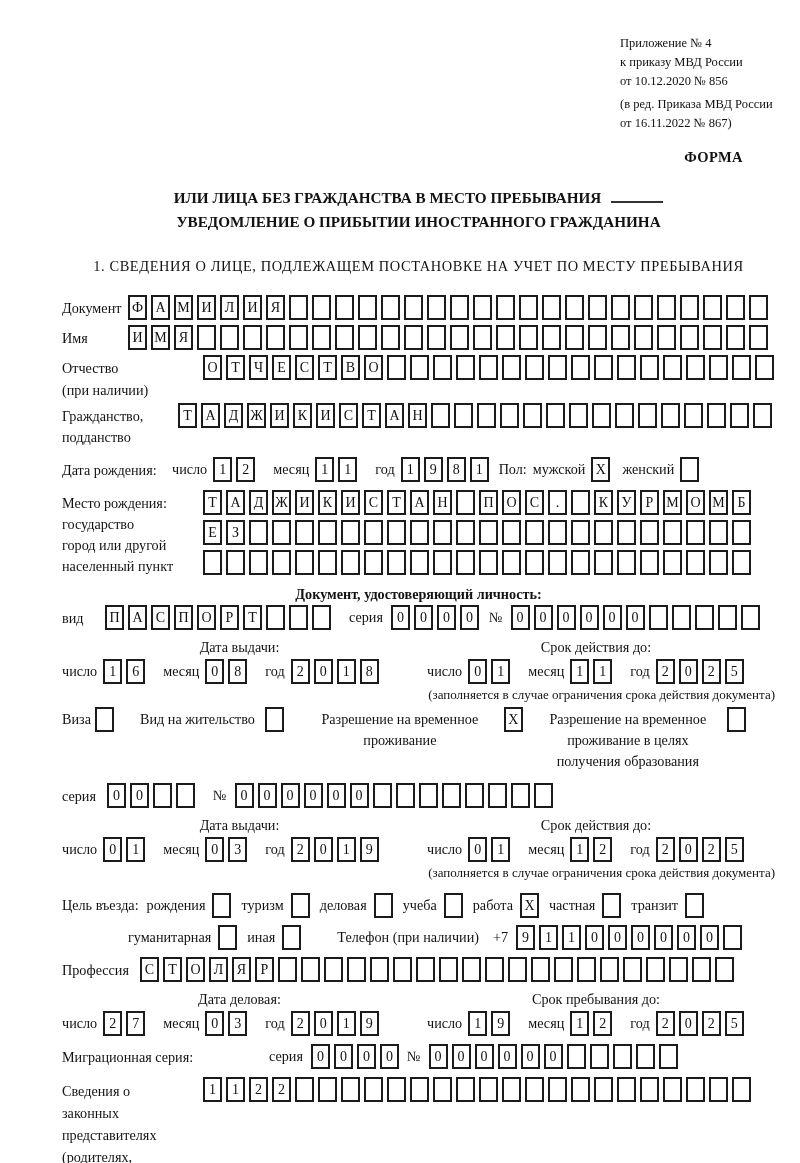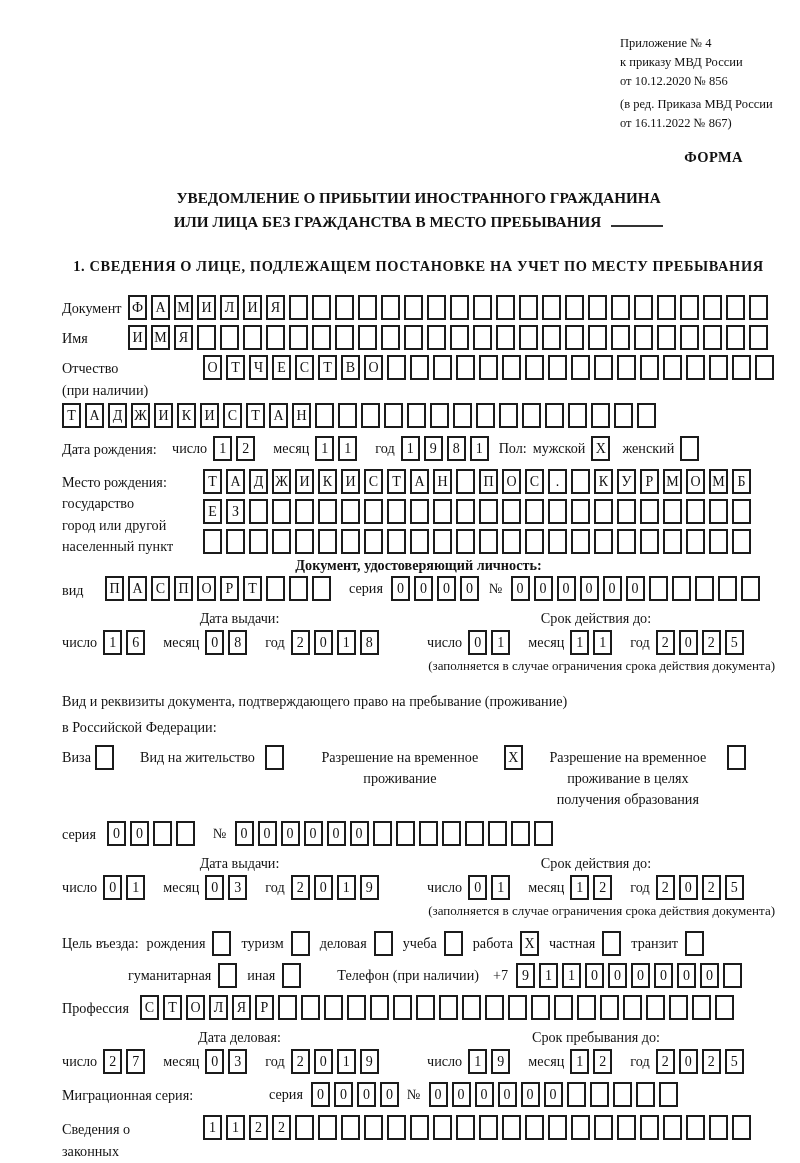--- a/index.html
+++ b/index.html
@@ -11,38 +11,38 @@
   .page{padding:34px 25px 0 62px;}
 
   
   .appendix{margin-left:558px;width:185px;font-size:12.5px;line-height:1.5;}
   .appendix .edition{margin-top:5px;}
   .forma{font-weight:bold;font-size:14.5px;text-align:right;padding-right:32px;margin-top:16px;letter-spacing:.4px;}
 
   
   .title{margin-top:20px;text-align:center;font-weight:bold;font-size:15.2px;line-height:1.6;}
   .tblank{display:inline-block;width:52px;border-bottom:2px solid #333;margin-left:10px;vertical-align:baseline;}
-  .sheading{margin-top:24px;font-weight:bold;font-size:14.4px;text-align:center;letter-spacing:.6px;white-space:nowrap;}
+  .sheading{margin-top:24px;font-weight:normal;font-size:14.4px;text-align:center;letter-spacing:.6px;white-space:nowrap;}
 
   
   .frow{display:flex;align-items:flex-start;margin-top:5px;font-size:14.2px;}
   .frow.inline{align-items:center;flex-wrap:nowrap;}
   .flabel{flex-shrink:0;padding-top:3px;line-height:1.5;}
   .w66{width:66px;} .w116{width:116px;} .w141{width:141px;} .w78{width:78px;} .w155{width:155px;} .w43{width:43px;}
   .boxes{white-space:nowrap;flex-shrink:0;}
   .cbox{
     display:inline-block;box-sizing:border-box;width:19px;height:25px;
     border:2px solid #1b1b1b;margin-right:4px;text-align:center;
     font-size:14px;line-height:21px;vertical-align:middle;background:#fff;
   }
   .check{margin-right:0;}
   .mb{margin-bottom:5px;}
 
   
-  .docheading{text-align:center;font-weight:bold;font-size:14.2px;}
+  .docheading{text-align:center;font-weight:bold;font-size:14.2px;margin-top:8px;}
 
   
   .dpair{display:flex;margin-top:9px;font-size:14.2px;}
   .dleft{width:355px;flex-shrink:0;}
   .dright{flex:1;}
   .dhead{text-align:center;margin-bottom:3px;}
   .dline{display:flex;align-items:center;white-space:nowrap;}
   .dline .lbl{margin-right:6px;}
   .dline .sp{margin-left:14px;}
   .dright .dline{padding-left:10px;}
@@ -76,42 +76,43 @@
 <div class="page">
 
   <div class="appendix">
     <div>Приложение № 4<br>к приказу МВД России<br>от 10.12.2020 № 856</div>
     <div class="edition">(в ред. Приказа МВД России<br>от 16.11.2022 № 867)</div>
   </div>
 
   <div class="forma">ФОРМА</div>
 
   <div class="title">
+    <div><span>ИЛИ ЛИЦА БЕЗ ГРАЖДАНСТВА В МЕСТО ПРЕБЫВАНИЯ</span><span class="tblank"></span></div>
     <div>УВЕДОМЛЕНИЕ О ПРИБЫТИИ ИНОСТРАННОГО ГРАЖДАНИНА</div>
-    <div><span>ИЛИ ЛИЦА БЕЗ ГРАЖДАНСТВА В МЕСТО ПРЕБЫВАНИЯ</span><span class="tblank"></span></div>
   </div>
 
   <div class="sheading">1. СВЕДЕНИЯ О ЛИЦЕ, ПОДЛЕЖАЩЕМ ПОСТАНОВКЕ НА УЧЕТ ПО МЕСТУ ПРЕБЫВАНИЯ</div>
 
   <div class="frow" style="margin-top:20px">
     <div class="flabel w66">Документ</div>
     <div class="boxes"><span class="cbox">Ф</span><span class="cbox">А</span><span class="cbox">М</span><span class="cbox">И</span><span class="cbox">Л</span><span class="cbox">И</span><span class="cbox">Я</span><span class="cbox"></span><span class="cbox"></span><span class="cbox"></span><span class="cbox"></span><span class="cbox"></span><span class="cbox"></span><span class="cbox"></span><span class="cbox"></span><span class="cbox"></span><span class="cbox"></span><span class="cbox"></span><span class="cbox"></span><span class="cbox"></span><span class="cbox"></span><span class="cbox"></span><span class="cbox"></span><span class="cbox"></span><span class="cbox"></span><span class="cbox"></span><span class="cbox"></span><span class="cbox"></span></div>
   </div>
 
   <div class="frow">
     <div class="flabel w66">Имя</div>
     <div class="boxes"><span class="cbox">И</span><span class="cbox">М</span><span class="cbox">Я</span><span class="cbox"></span><span class="cbox"></span><span class="cbox"></span><span class="cbox"></span><span class="cbox"></span><span class="cbox"></span><span class="cbox"></span><span class="cbox"></span><span class="cbox"></span><span class="cbox"></span><span class="cbox"></span><span class="cbox"></span><span class="cbox"></span><span class="cbox"></span><span class="cbox"></span><span class="cbox"></span><span class="cbox"></span><span class="cbox"></span><span class="cbox"></span><span class="cbox"></span><span class="cbox"></span><span class="cbox"></span><span class="cbox"></span><span class="cbox"></span><span class="cbox"></span></div>
   </div>
 
   <div class="frow">
     <div class="flabel w141">Отчество<br>(при наличии)</div>
     <div class="boxes"><span class="cbox">О</span><span class="cbox">Т</span><span class="cbox">Ч</span><span class="cbox">Е</span><span class="cbox">С</span><span class="cbox">Т</span><span class="cbox">В</span><span class="cbox">О</span><span class="cbox"></span><span class="cbox"></span><span class="cbox"></span><span class="cbox"></span><span class="cbox"></span><span class="cbox"></span><span class="cbox"></span><span class="cbox"></span><span class="cbox"></span><span class="cbox"></span><span class="cbox"></span><span class="cbox"></span><span class="cbox"></span><span class="cbox"></span><span class="cbox"></span><span class="cbox"></span><span class="cbox"></span></div>
   </div>
 
   <div class="frow" style="margin-top:2px">
+    <div class="flabel w116">Гражданство,<br>подданство</div>
     <div class="boxes"><span class="cbox">Т</span><span class="cbox">А</span><span class="cbox">Д</span><span class="cbox">Ж</span><span class="cbox">И</span><span class="cbox">К</span><span class="cbox">И</span><span class="cbox">С</span><span class="cbox">Т</span><span class="cbox">А</span><span class="cbox">Н</span><span class="cbox"></span><span class="cbox"></span><span class="cbox"></span><span class="cbox"></span><span class="cbox"></span><span class="cbox"></span><span class="cbox"></span><span class="cbox"></span><span class="cbox"></span><span class="cbox"></span><span class="cbox"></span><span class="cbox"></span><span class="cbox"></span><span class="cbox"></span><span class="cbox"></span></div>
   </div>
 
   <div class="frow inline" style="margin-top:8px">
     <span class="flabel" style="width:108px">Дата рождения:</span>
     <span class="dline">
       <span class="lbl" style="margin-left:2px">число</span>
       <span class="boxes"><span class="cbox">1</span><span class="cbox">2</span></span>
       <span class="lbl sp">месяц</span>
       <span class="boxes"><span class="cbox">1</span><span class="cbox">1</span></span>
@@ -164,21 +165,20 @@
         <span class="boxes"><span class="cbox">0</span><span class="cbox">1</span></span>
         <span class="lbl sp">месяц</span>
         <span class="boxes"><span class="cbox">1</span><span class="cbox">1</span></span>
         <span class="lbl sp">год</span>
         <span class="boxes"><span class="cbox">2</span><span class="cbox">0</span><span class="cbox">2</span><span class="cbox">5</span></span>
       </div>
       <div class="dnote">(заполняется в случае ограничения срока действия документа)</div>
     </div>
   </div>
 
-  <div class="intro">Вид и реквизиты документа, подтверждающего право на пребывание (проживание)<br>в Российской Федерации:</div>
 
   <div class="optrow">
     <div class="opt opt1">
       <span class="optlbl">Виза</span>
       <span class="cbox check"></span>
     </div>
     <div class="opt opt2">
       <span class="optlbl">Вид на жительство</span>
       <span class="cbox check"></span>
     </div>

